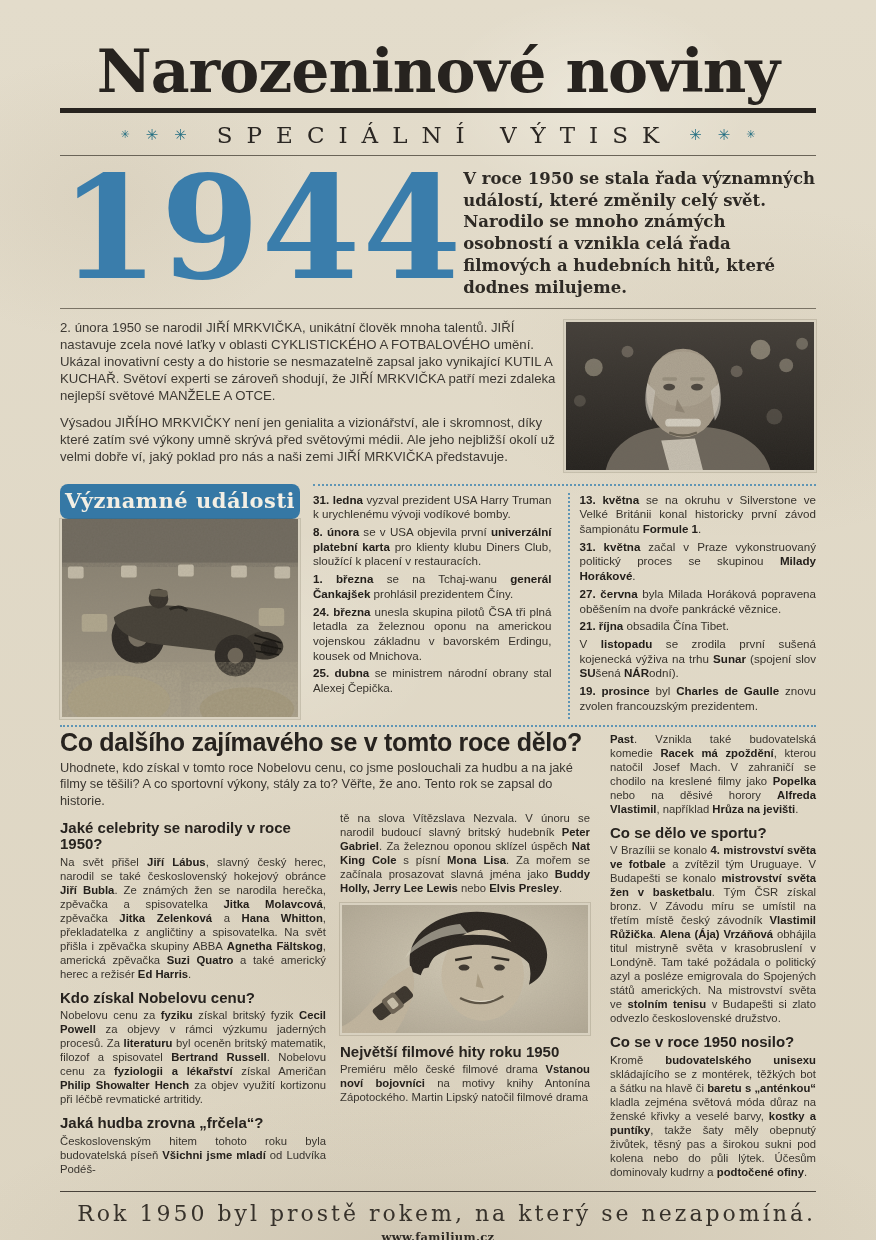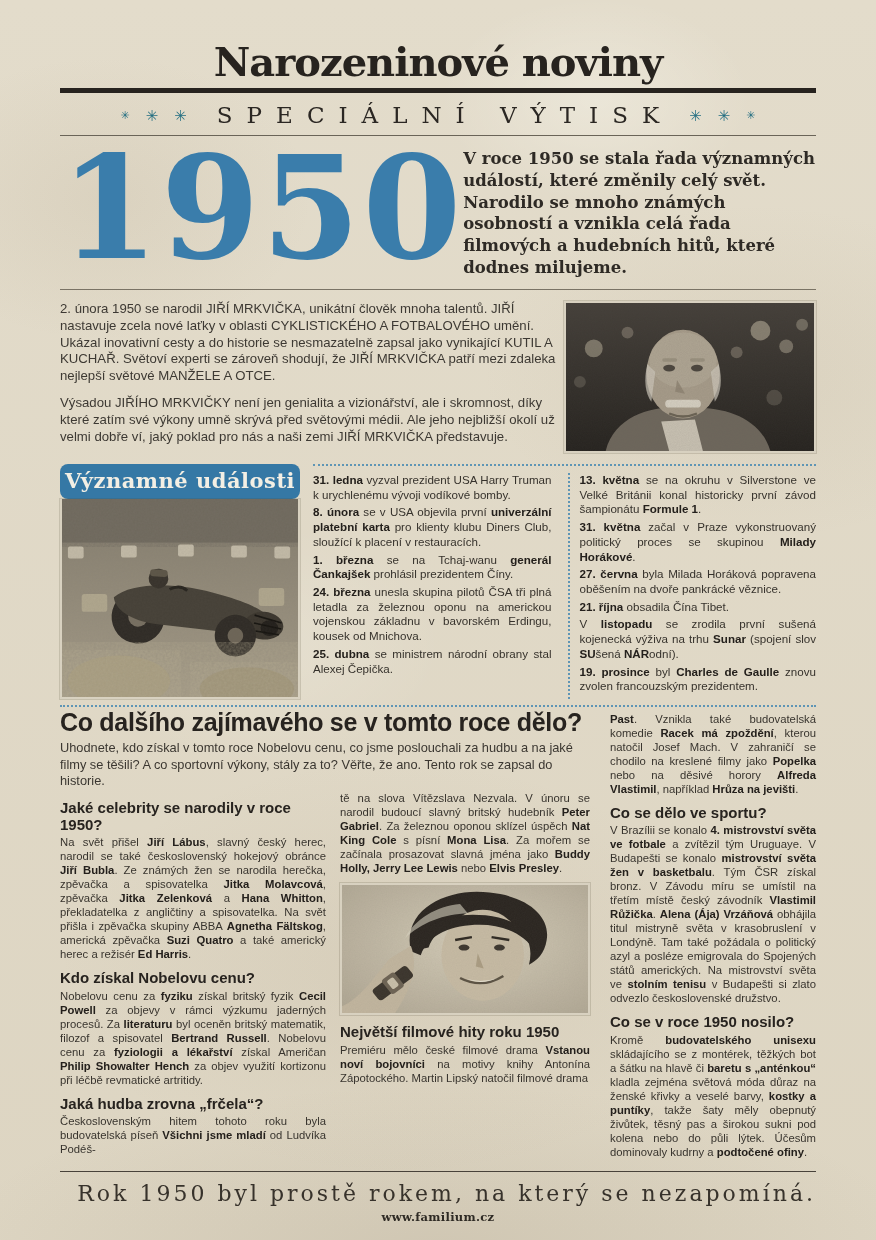--- a/index.html
+++ b/index.html
@@ -18,21 +18,21 @@
       radial-gradient(ellipse 260px 170px at 68% 8%, rgba(255,255,248,.30), transparent 60%),
       radial-gradient(ellipse 300px 200px at 30% 52%, rgba(255,255,248,.18), transparent 60%),
       radial-gradient(ellipse 700px 240px at 50% 101%, rgba(108,92,66,.12), transparent 70%),
       linear-gradient(#e3dccb,#ddd5c2);
     padding:42px 60px 0;
   }
   
   .mast-title{
     margin:0;text-align:center;
     font-family:"DejaVu Serif","Liberation Serif",serif;
-    font-weight:bold;font-size:40px;line-height:.98;
+    font-weight:bold;font-size:60px;line-height:.98;
     color:#27231f;letter-spacing:-1px;
   }
   .rule-thick{height:5px;background:#27231f;margin-top:7px;}
   .subtitle-row{
     display:flex;align-items:center;justify-content:center;
     gap:16px;margin:9px 0 7px;
   }
   .star{color:#256f82;font-size:15px;line-height:1;}
   .star.small{font-size:11px;}
   .mast-subtitle{
@@ -124,21 +124,21 @@
       <span class="star">✳</span>
       <span class="mast-subtitle">SPECIÁLNÍ VÝTISK</span>
       <span class="star">✳</span>
       <span class="star">✳</span>
       <span class="star small">✳</span>
     </div>
     <div class="rule-thin"></div>
   </header>
 
   <section class="year-banner">
-    <div class="year-number">1950</div>
+    <div class="year-number">1944</div>
     <div class="year-intro">V roce 1950 se stala řada významných událostí, které změnily celý svět. Narodilo se mnoho známých osobností a vznikla celá řada filmových a hudebních hitů, které dodnes milujeme.</div>
   </section>
   <div class="rule-mid"></div>
 
   <section class="lead">
     <div class="lead-text">
       <p>2. února 1950 se narodil JIŘÍ MRKVIČKA, unikátní člověk mnoha talentů. JIŘÍ nastavuje zcela nové laťky v oblasti CYKLISTICKÉHO A FOTBALOVÉHO umění. Ukázal inovativní cesty a do historie se nesmazatelně zapsal jako vynikající KUTIL A KUCHAŘ. Světoví experti se zároveň shodují, že JIŘÍ MRKVIČKA patří mezi zdaleka nejlepší světové MANŽELE A OTCE.</p>
       <p>Výsadou JIŘÍHO MRKVIČKY není jen genialita a vizionářství, ale i skromnost, díky které zatím své výkony umně skrývá před světovými médii. Ale jeho nejbližší okolí už velmi dobře ví, jaký poklad pro nás a naši zemi JIŘÍ MRKVIČKA představuje.</p>
     </div>
     <div class="photo-frame portrait">

